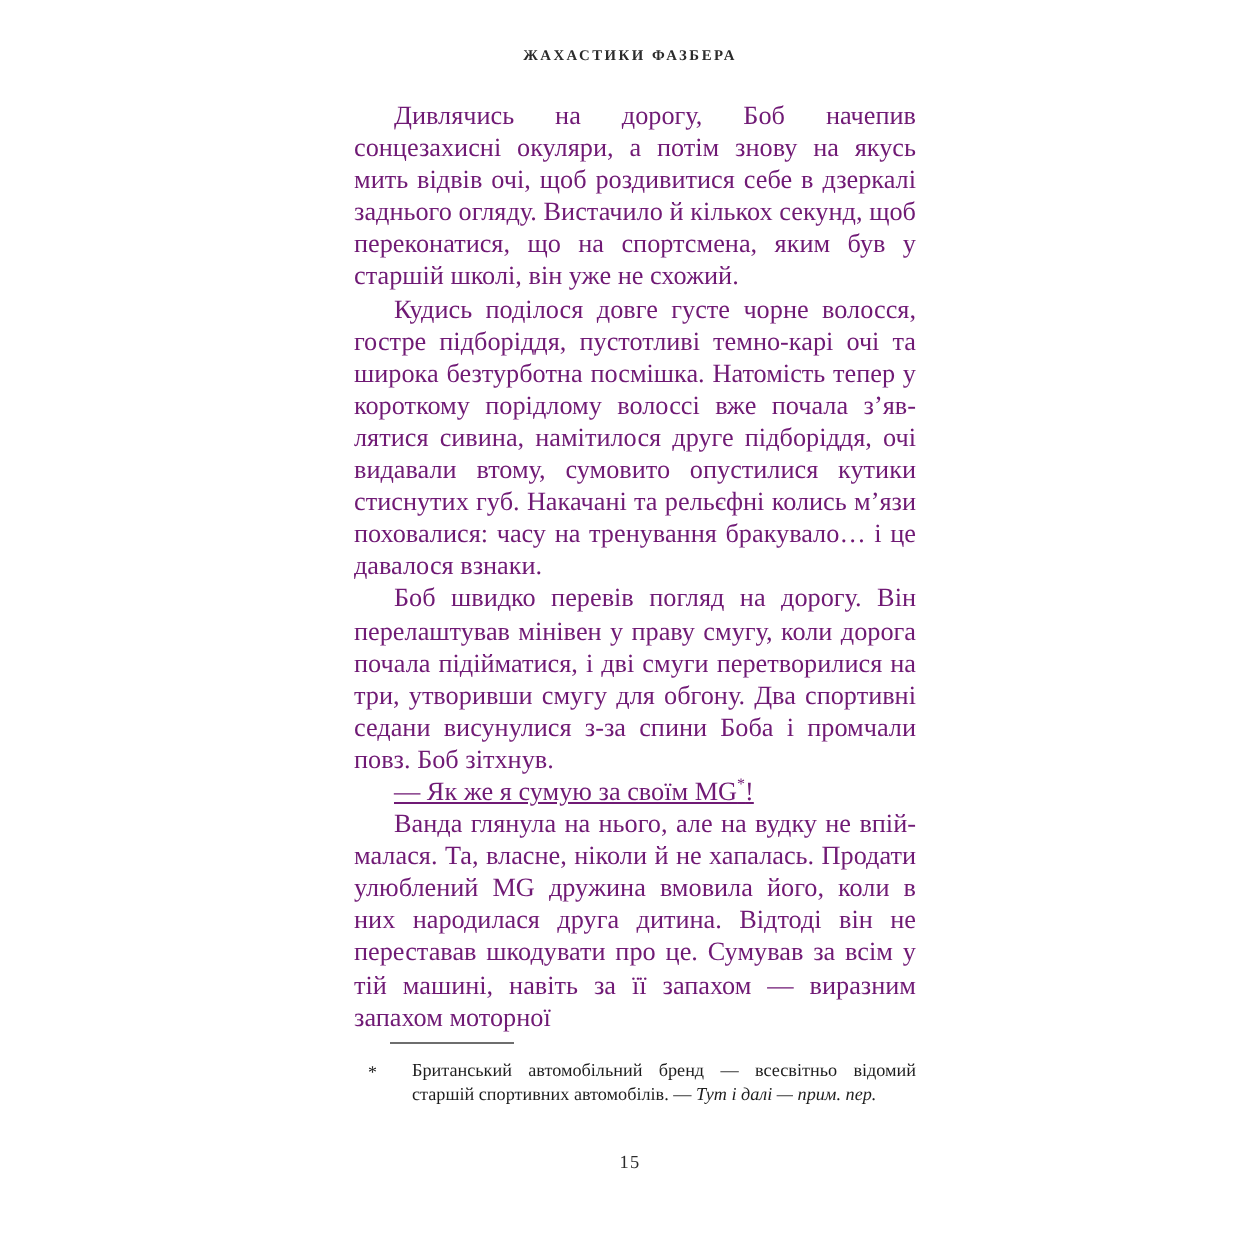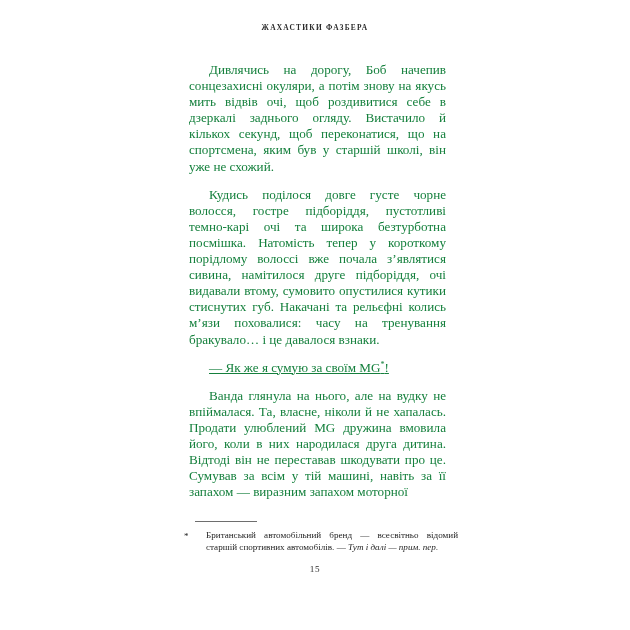--- a/index.html
+++ b/index.html
@@ -41,28 +41,28 @@
 
   
   .text-block {
     position: absolute;
     top: 50px;
     left: 177px;
     width: 281px;
   }
 
   .para {
-    margin: 12px;
+    margin: 0;
     text-align: justify;
     text-justify: inter-word;
     font-size: 13.15px;
     line-height: 16.1px;
     text-indent: 20px;
     hyphens: manual;
-    color: #15803d;
+    color: #701a75;
   }
 
   .para.dialogue {
     text-indent: 20px;
     text-decoration: underline;
   }
 
   sup.fn-marker {
     font-size: 8px;
     vertical-align: super;
@@ -100,41 +100,42 @@
   }
   .footnote em {
     font-style: italic;
     margin-top: 48px;
   }
 
   
   .folio {
     position: absolute;
     left: 0;
-    top: 564px;
+    top: 576px;
     width: 630px;
     text-align: center;
     font-size: 9.2px;
     letter-spacing: 0.6px;
     color: #2b2b2b;
   }
 </style>
 </head>
 <body>
 
 <div class="page">
 
   <div class="running-header">ЖАХАСТИКИ ФАЗБЕРА</div>
 
   <div class="text-block">
 
     <p class="para">Дивлячись на дорогу, Боб начепив сонцезахис­ні окуляри, а потім знову на якусь мить відвів очі, щоб роздивитися себе в дзеркалі заднього огляду. Вистачило й кількох секунд, щоб переконатися, що на спортсмена, яким був у старшій школі, він уже не схожий.</p>
 
     <p class="para">Кудись поділося довге густе чорне волосся, гостре підборіддя, пустотливі темно-карі очі та широка безтурботна посмішка. Натомість тепер у короткому порідлому волоссі вже почала з’яв­лятися сивина, намітилося друге підборіддя, очі видавали втому, сумовито опустилися кутики стиснутих губ. Накачані та рельєфні колись м’язи поховалися: часу на тренування бракувало… і це давалося взнаки.</p>
 
+    <p class="para">Боб швидко перевів погляд на дорогу. Він пере­лаштував мінівен у праву смугу, коли дорога поча­ла підійматися, і дві смуги перетворилися на три, утворивши смугу для обгону. Два спортивні седани висунулися з-за спини Боба і промчали повз. Боб зітхнув.</p>
 
     <p class="para dialogue"><span>— Як же я сумую за своїм MG</span><sup class="fn-marker">*</sup><span>!</span></p>
 
     <p class="para">Ванда глянула на нього, але на вудку не впій­малася. Та, власне, ніколи й не хапалась. Продати улюблений MG дружина вмовила його, коли в них народилася друга дитина. Відтоді він не переставав шкодувати про це. Сумував за всім у тій машині, навіть за її запахом — виразним запахом моторної</p>
 
   </div>
 
   <div class="footnote-area">
     <div class="footnote-rule"></div>
     <div class="footnote"><span class="footnote-star">*</span><span>Британський автомобільний бренд — всесвітньо ві­домий старшій спортивних автомобілів. — </span><em>Тут і далі — прим. пер.</em></div>

